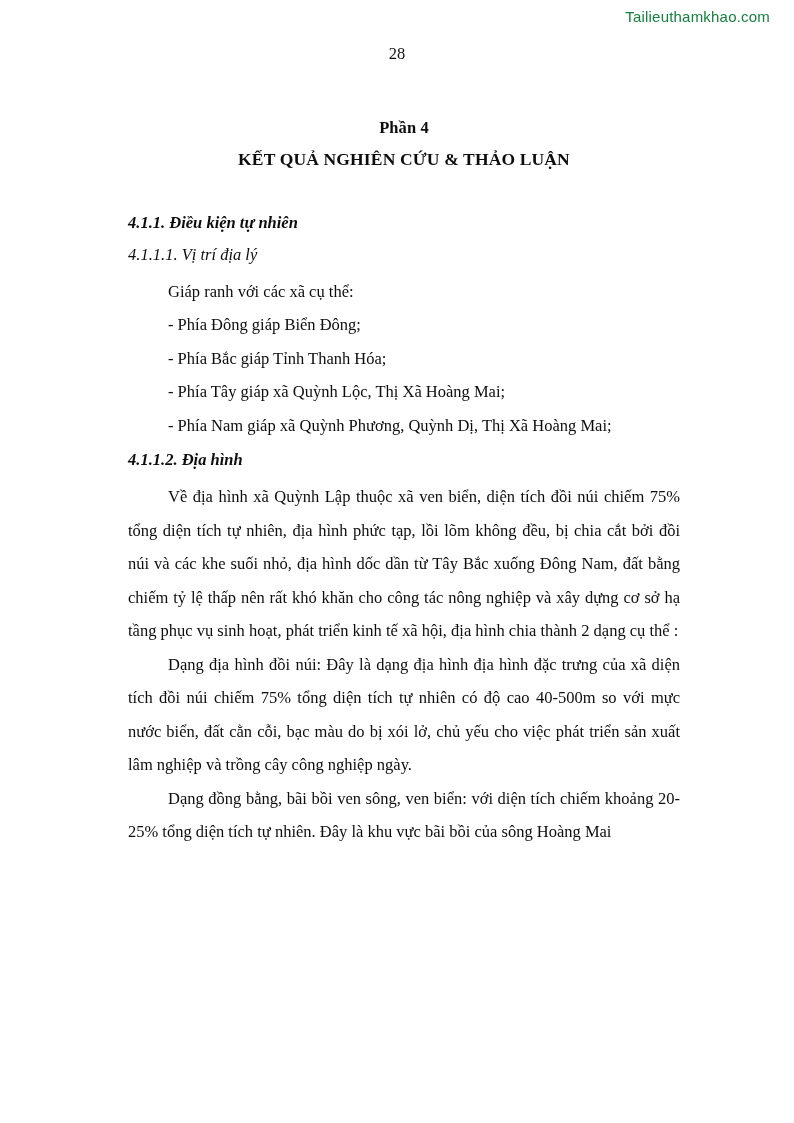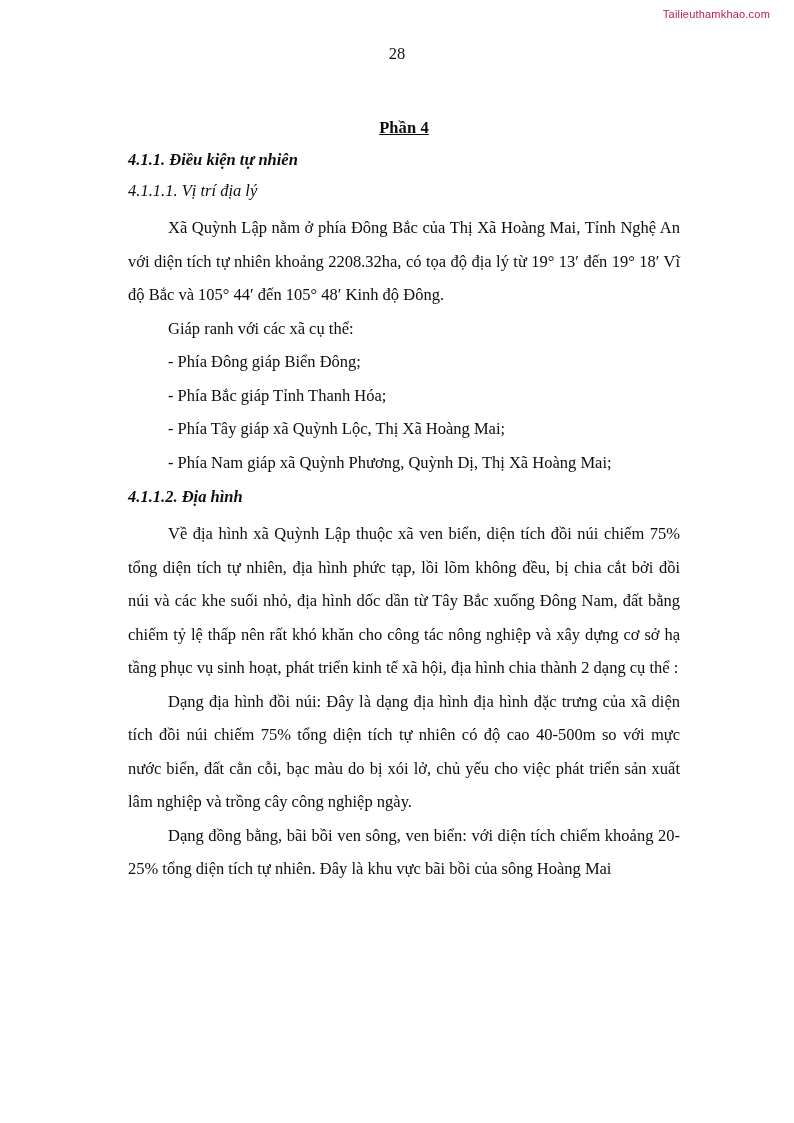--- a/index.html
+++ b/index.html
@@ -18,23 +18,23 @@
     height: 1123px;
     background: #ffffff;
     overflow: hidden;
     box-sizing: border-box;
   }
   .watermark {
     position: absolute;
     top: 8px;
     right: 24px;
     font-family: "Liberation Sans", "DejaVu Sans", sans-serif;
-    font-size: 11px;
+    font-size: 15px;
     letter-spacing: 0.2px;
-    color: #be185d;
+    color: #15803d;
     user-select: none;
     white-space: nowrap;
   }
   .page-number {
     position: absolute;
     top: 44px;
     left: 0;
     width: 794px;
     text-align: center;
     font-size: 16.5px;
@@ -46,21 +46,20 @@
     top: 120px;
     width: 552px;
   }
   .doc-title-1 {
     text-align: center;
     font-weight: bold;
     font-size: 16.5px;
     line-height: 1.0;
     margin: 0 0 14px 0;
     letter-spacing: 0.1px;
-    text-decoration: underline;
   }
   .doc-title-2 {
     text-align: center;
     font-weight: bold;
     font-size: 17.5px;
     line-height: 1.0;
     margin: 0 0 46px 0;
     letter-spacing: 0.15px;
   }
   .h-section {
@@ -107,27 +106,27 @@
 <div class="page">
 
   <div class="watermark">Tailieuthamkhao.com</div>
 
   <div class="page-number">28</div>
 
   <div class="content">
 
     <div class="doc-title-1">Phần 4</div>
 
+    <div class="doc-title-2">KẾT QUẢ NGHIÊN CỨU &amp; THẢO LUẬN</div>
 
 
     <div class="h-sub">4.1.1. Điều kiện tự nhiên</div>
 
     <div class="h-subsub">4.1.1.1. Vị trí địa lý</div>
 
-    <p class="para">Xã Quỳnh Lập nằm ở phía Đông Bắc của Thị Xã Hoàng Mai, Tỉnh Nghệ An với diện tích tự nhiên khoảng 2208.32ha, có tọa độ địa lý từ 19° 13′ đến 19° 18′ Vĩ độ Bắc và 105° 44′ đến 105° 48′ Kinh độ Đông.</p>
 
     <p class="para">Giáp ranh với các xã cụ thể:</p>
 
     <p class="list-line">- Phía Đông giáp Biển Đông;</p>
 
     <p class="list-line">- Phía Bắc giáp Tỉnh Thanh Hóa;</p>
 
     <p class="list-line">- Phía Tây giáp xã Quỳnh Lộc, Thị Xã Hoàng Mai;</p>
 
     <p class="list-line">- Phía Nam giáp xã Quỳnh Phương, Quỳnh Dị, Thị Xã Hoàng Mai;</p>

